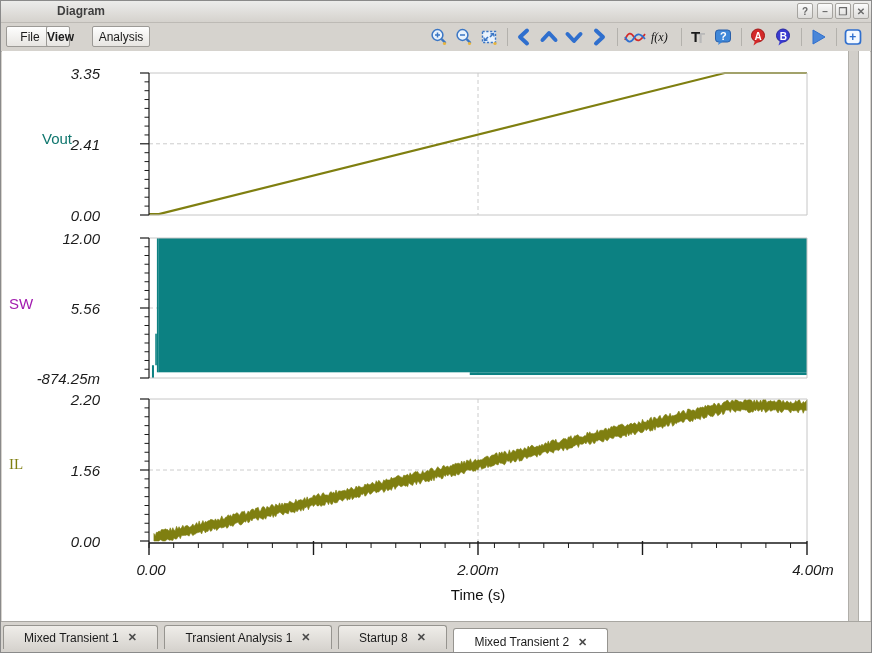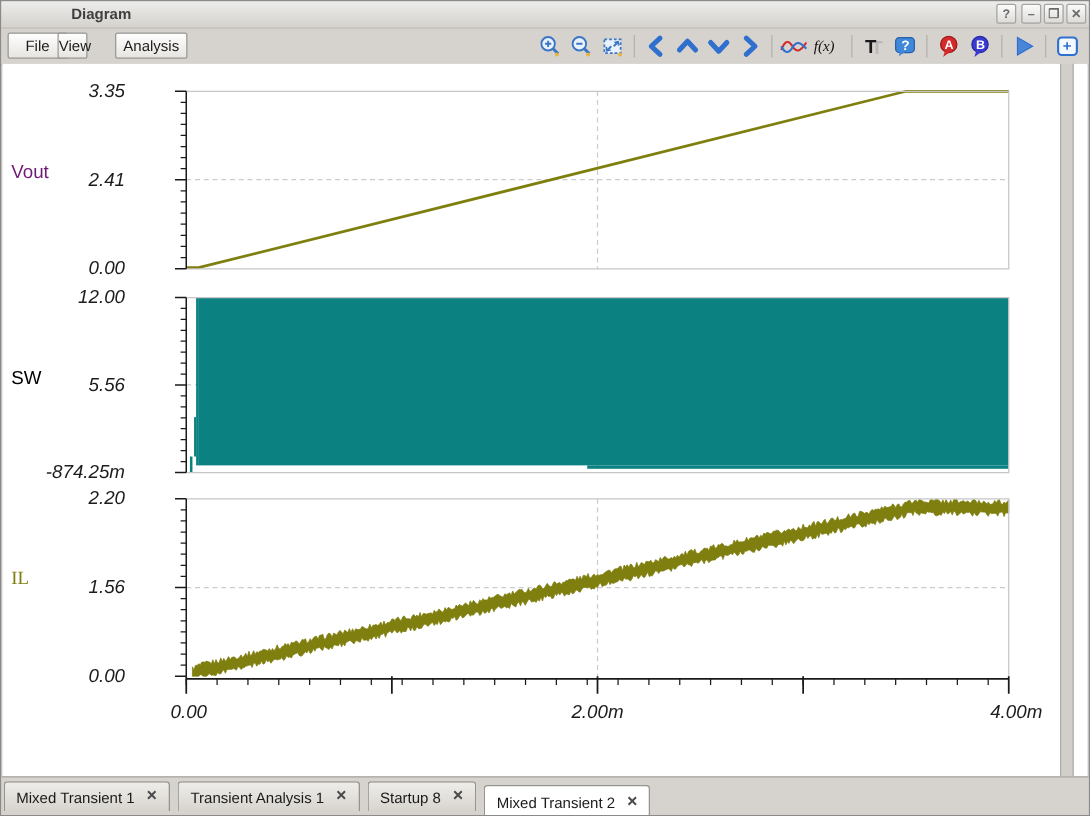--- a/index.html
+++ b/index.html
@@ -5,53 +5,53 @@
   html,body{margin:0;padding:0;background:#ffffff;font-family:"Liberation Sans",sans-serif;}
   #win{position:relative;width:870px;height:651px;border:1px solid #8a8a8a;background:#d6d3ce;overflow:hidden;}
   
   .titlebar{position:absolute;left:0;top:0;right:0;height:21px;background:linear-gradient(#ececeb,#d5d2cd);border-bottom:1px solid #bdbab5;}
   .title-text{position:absolute;left:8px;top:3px;font-size:12px;font-weight:bold;color:#3f3f3f;margin-left:48px;}
   .winbtn{position:absolute;top:2px;width:16px;height:16px;background:linear-gradient(#fbfbfb,#dddcda);border:1px solid #a6a4a0;border-radius:2px;color:#6a6a6a;font-size:10px;font-weight:bold;text-align:center;line-height:15px;box-sizing:border-box;}
   
   .menubar{position:absolute;left:0;top:22px;right:0;height:28px;background:#d6d3ce;border-bottom:1px solid #b2b0ab;}
   .menubtn{position:absolute;top:3px;height:21px;background:linear-gradient(#fefefe,#e7e5e1);border:1px solid #9c9a96;border-radius:2px;font-size:12px;color:#1c1c1c;text-align:center;line-height:20px;box-sizing:border-box;}
   .toolbar{position:absolute;right:6px;top:2px;height:24px;display:flex;align-items:center;gap:3px;}
-  .tico{width:22px;height:22px;display:flex;align-items:center;justify-content:center;}
+  .tico{width:22px;height:22px;display:flex;align-items:center;}
   .tsep{width:1px;height:18px;background:#b3b1ac;margin:0 3px;}
   
   .graphpanel{position:absolute;left:1px;right:1px;top:50px;height:570px;background:#ffffff;}
   .splitter{position:absolute;left:847px;top:50px;height:570px;width:9px;background:#d2cfca;border-left:1px solid #b0aea9;border-right:1px solid #b0aea9;}
   .plot-svg{position:absolute;left:128px;width:690px;}
   .xaxis-svg{position:absolute;left:128px;top:536px;width:690px;height:28px;}
   .ylab{position:absolute;right:771px;width:110px;text-align:right;transform:translateY(-50%);font-size:15px;font-style:italic;color:#1c1c1c;white-space:nowrap;}
   .xlab{position:absolute;width:100px;top:560px;text-align:center;font-size:15px;font-style:italic;color:#1c1c1c;}
   .axis-title{position:absolute;left:377px;width:200px;top:585px;text-align:center;font-size:15px;color:#111;}
   .sig{position:absolute;left:8px;width:70px;transform:translateY(-50%);font-size:15px;font-weight:500;}
   
   .tabbar{position:absolute;left:0;right:0;top:620px;height:31px;background:#d6d3ce;border-top:1px solid #a8a6a1;padding-left:2px;box-sizing:border-box;}
-  .tab{position:relative;display:inline-flex;align-items:center;height:23px;margin-top:3px;margin-right:2px;padding:0 9px;background:linear-gradient(#efede9,#d7d4cf);border:1px solid #96948f;border-bottom:none;border-radius:3px 3px 0 0;font-size:12px;color:#1b1b1b;vertical-align:top;}
+  .tab{position:relative;display:inline-flex;align-items:center;height:23px;margin-top:3px;margin-right:2px;padding:0 20px;background:linear-gradient(#efede9,#d7d4cf);border:1px solid #96948f;border-bottom:none;border-radius:3px 3px 0 0;font-size:12px;color:#1b1b1b;vertical-align:top;}
   .tab.active{height:26px;margin-top:6px;background:#ffffff;z-index:2;}
   .tab .tclose{margin-left:9px;font-size:11px;font-weight:bold;color:#4a4a4a;line-height:1;}
 </style>
 </head>
 <body>
 
 <div id="win">
 
   <div class="titlebar">
     <span class="title-text">Diagram</span>
     <span class="winbtn" style="left:796px;">?</span>
     <span class="winbtn" style="left:816px;">–</span>
     <span class="winbtn" style="left:834px;">❒</span>
     <span class="winbtn" style="left:852px;">✕</span>
   </div>
 
   <div class="menubar">
     <span class="menubtn" style="left:5px;width:48px;">File</span>
-    <span class="menubtn" style="left:45px;width:24px;">View</span>
+    <span class="menubtn" style="left:45px;width:24px;font-weight:bold;">View</span>
     <span class="menubtn" style="left:91px;width:58px;">Analysis</span>
 
     <div class="toolbar">
       <span class="tico">
         <svg width="20" height="20" viewBox="0 0 20 20">
             <circle cx="8.5" cy="8" r="5.4" fill="#e8f2fc" stroke="#3b76c4" stroke-width="1.5"></circle>
             <line x1="6" y1="8" x2="11" y2="8" stroke="#3b76c4" stroke-width="1.5"></line>
             <line x1="8.5" y1="5.5" x2="8.5" y2="10.5" stroke="#3b76c4" stroke-width="1.5"></line>
             <line x1="12.5" y1="12" x2="16.5" y2="16" stroke="#3b76c4" stroke-width="2.4"></line>
             <circle cx="15.5" cy="16.5" r="1.6" fill="#e8b43c"></circle>
@@ -149,22 +149,22 @@
             <rect x="2.5" y="3" width="15" height="14" rx="3" fill="#f4f9ff" stroke="#2f6fce" stroke-width="1.7"></rect>
             <text x="6.2" y="13.5" font-size="12" font-weight="bold" fill="#2f6fce">+</text>
           </svg>
       </span>
     </div>
   </div>
 
   <div class="graphpanel"></div>
   <div class="splitter"></div>
 
-  <span class="sig" style="top: 137px; color: #701a75;">Vout</span>
-  <span class="sig" style="top: 302px; color: #000000;">SW</span>
+  <span class="sig" style="top: 137px; color: #0f766e; margin-left: 33px;">Vout</span>
+  <span class="sig" style="top: 302px; color: #a21caf;">SW</span>
   <span class="sig" style="top: 463px; color: rgb(127, 127, 16); font-family: Liberation Serif, serif;">IL</span>
 
   <span class="ylab" style="top:72px;">3.35</span>
   <span class="ylab" style="top:143px;">2.41</span>
   <span class="ylab" style="top:214px;">0.00</span>
   <span class="ylab" style="top:237px;">12.00</span>
   <span class="ylab" style="top:307px;">5.56</span>
   <span class="ylab" style="top:377px;">-874.25m</span>
   <span class="ylab" style="top:398px;">2.20</span>
   <span class="ylab" style="top:469px;">1.56</span>
@@ -278,20 +278,21 @@
       <line x1="661.5499999999997" y1="6" x2="661.5499999999997" y2="11" stroke="#1a1a1a"></line>
       <line x1="20" y1="4" x2="20" y2="18" stroke="#1a1a1a" stroke-width="1.4"></line>
       <line x1="184.5" y1="4" x2="184.5" y2="18" stroke="#1a1a1a" stroke-width="1.4"></line>
       <line x1="349" y1="4" x2="349" y2="18" stroke="#1a1a1a" stroke-width="1.4"></line>
       <line x1="513.5" y1="4" x2="513.5" y2="18" stroke="#1a1a1a" stroke-width="1.4"></line>
       <line x1="678" y1="4" x2="678" y2="18" stroke="#1a1a1a" stroke-width="1.4"></line>
     </svg>
   <span class="xlab" style="left:100px;">0.00</span>
   <span class="xlab" style="left:427px;">2.00m</span>
   <span class="xlab" style="left:762px;">4.00m</span>
+  <span class="axis-title">Time (s)</span>
 
   <div class="tabbar">
     <span class="tab">
       <span>Mixed Transient 1</span>
       <span class="tclose">✕</span>
     </span>
     <span class="tab">
       <span>Transient Analysis 1</span>
       <span class="tclose">✕</span>
     </span>

